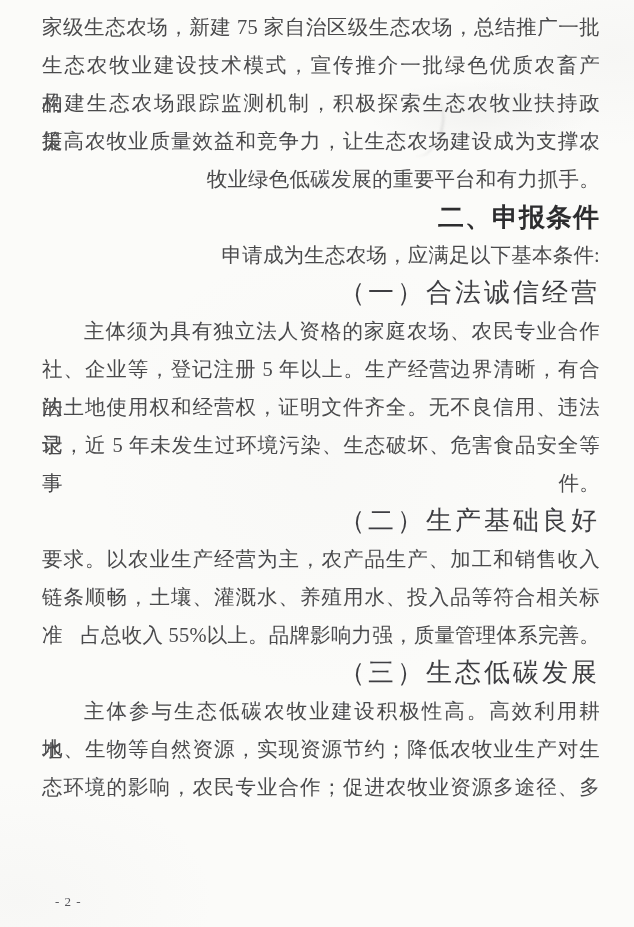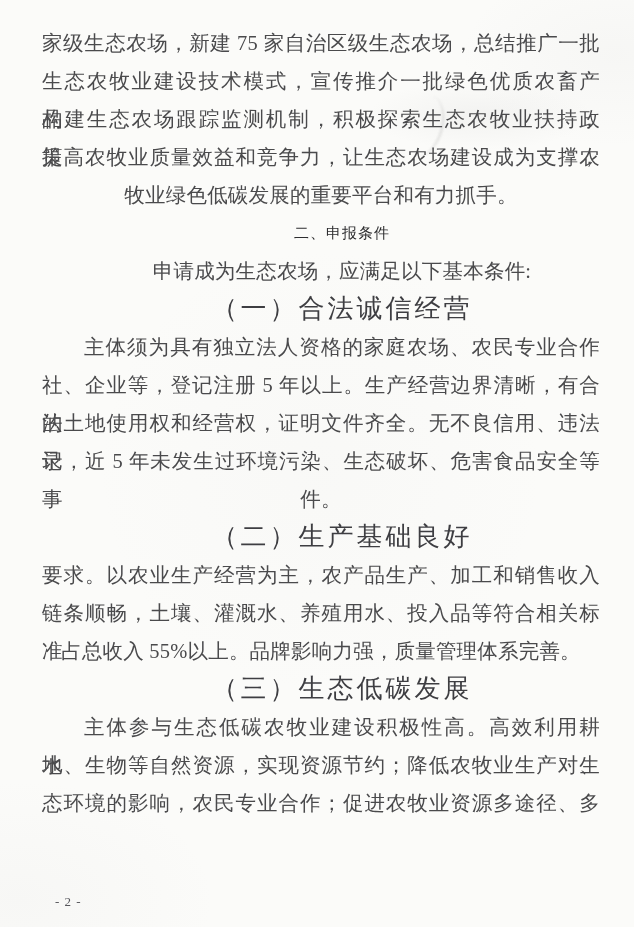--- a/index.html
+++ b/index.html
@@ -29,43 +29,43 @@
     height: 62px;
     border-radius: 50%;
     border-right: 2px solid rgba(150,150,150,0.28);
     transform: rotate(16deg);
     filter: blur(1.2px);
     pointer-events: none;
   }
   .content {
     position: absolute;
     left: 42px;
-    top: 24px;
+    top: 8px;
     width: 558px;
   }
   .line {
     font-size: 20.5px;
     line-height: 38px;
     height: 38px;
     color: #4a4a4c;
-    text-align: center;
+    text-align: right;
     white-space: normal;
     letter-spacing: 0.2px;
   }
   .line.full {
     text-align: justify;
     text-align-last: justify;
   }
   .line.indent {
     text-indent: 42px;
   }
   .line.heading {
     font-family: "Liberation Sans", sans-serif;
-    font-weight: 400;
-    font-size: 15px;
+    font-weight: 700;
+    font-size: 26px;
     color: #2d2d2f;
     letter-spacing: 1px;
   }
   .line.sub {
     font-size: 26px;
     color: #3e3e42;
     letter-spacing: 3px;
   }
   .pagenum {
     position: absolute;

